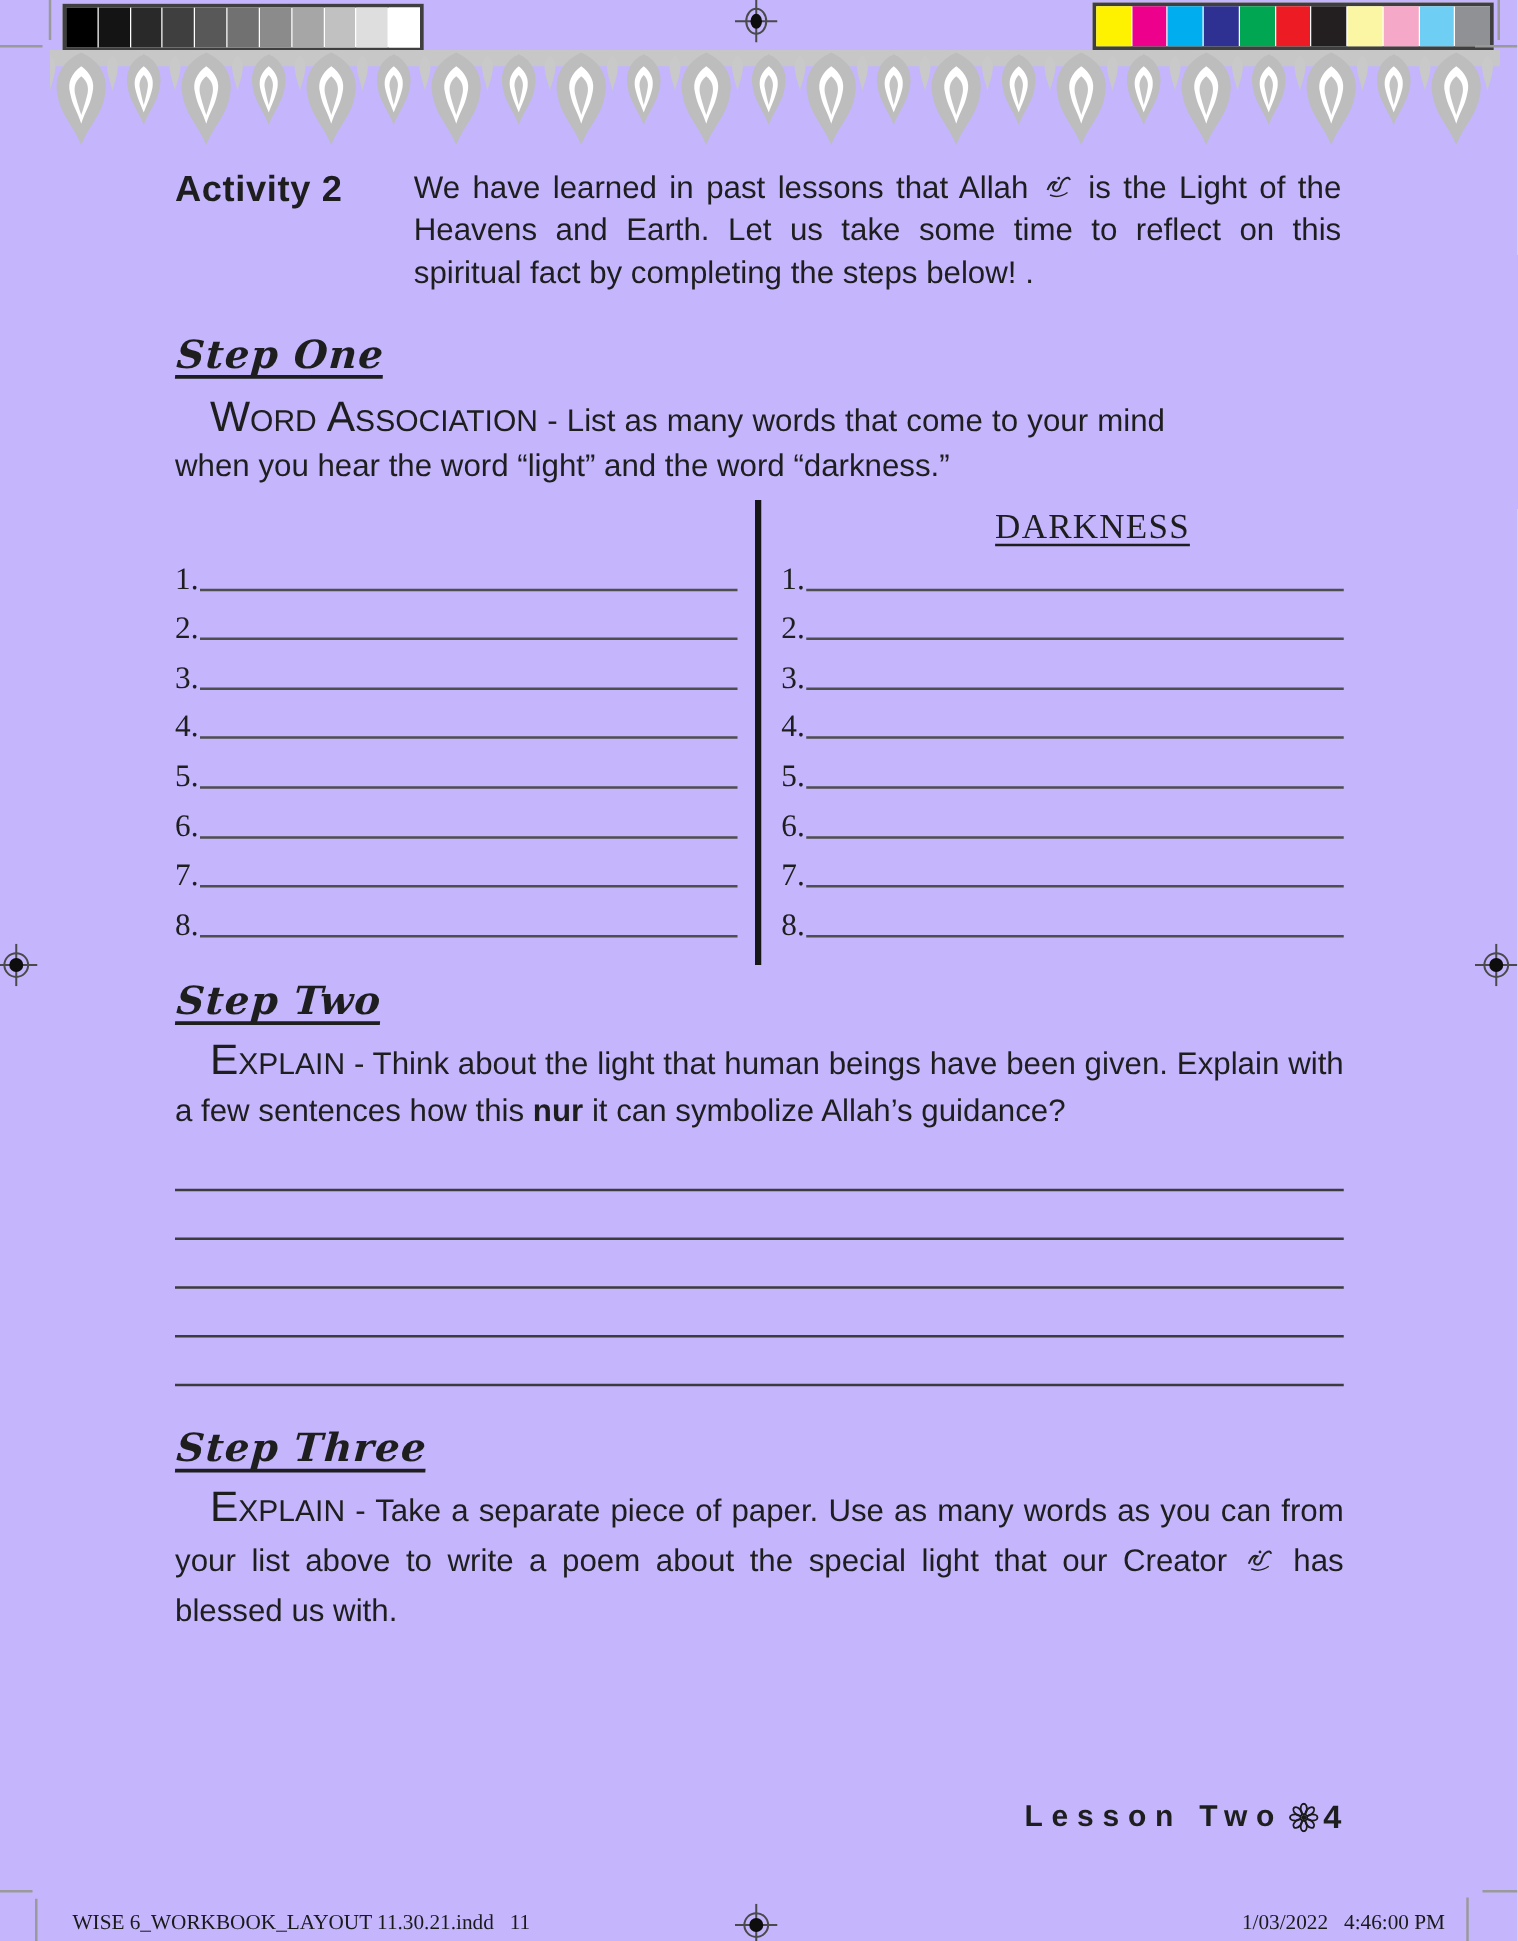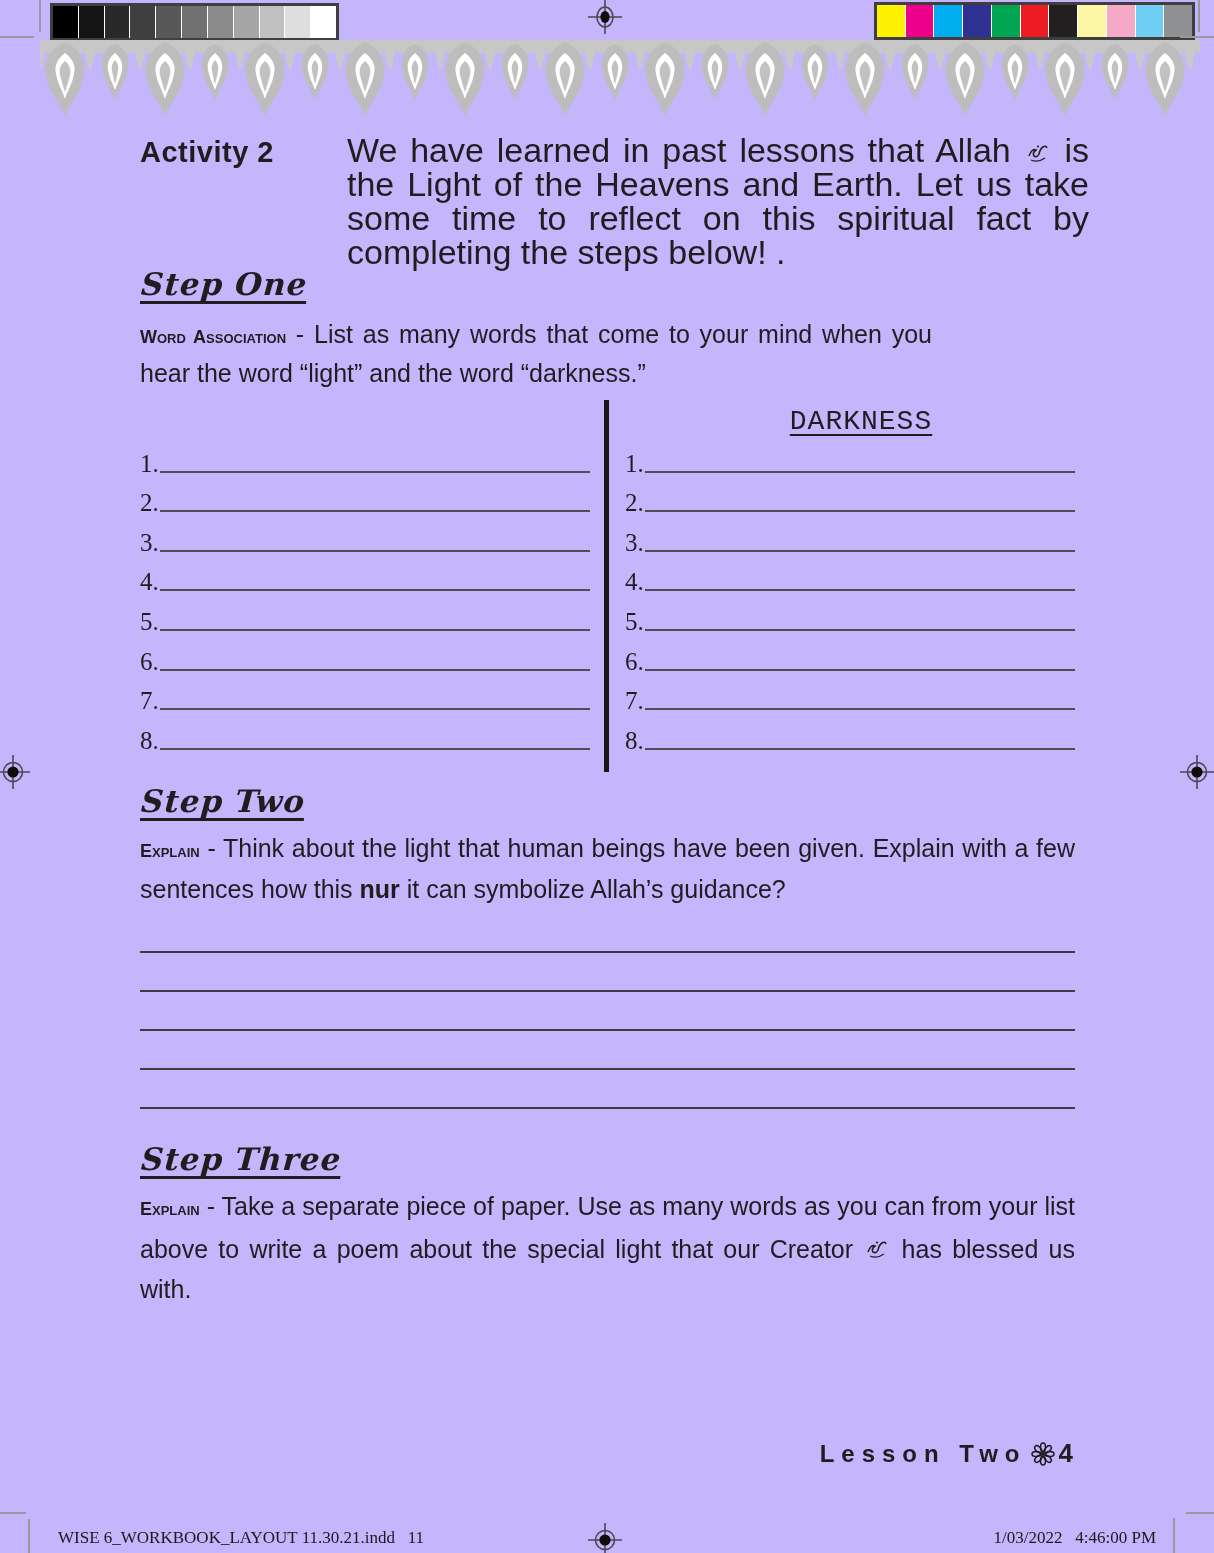--- a/index.html
+++ b/index.html
@@ -12,37 +12,37 @@
   .graybar{left:50px;top:3px;width:289px;height:38px;}
   .colorbar{left:874px;top:2px;width:321px;height:38px;}
   .cropline{position:absolute;background:#9a9a9a;}
   .regmark{position:absolute;width:34px;height:34px;}
 
   
   .ornament{position:absolute;left:40px;top:40px;}
 
   
   .activity-label{position:absolute;left:140px;top:136px;font-size:29px;font-weight:bold;letter-spacing:.5px;}
-  .activity-par{position:absolute;left:347px;top:133px;width:742px;font-size:34px;line-height:34px;text-align:justify;}
+  .activity-par{position:absolute;left:331px;top:133px;width:742px;font-size:25px;line-height:34px;text-align:justify;}
   .step-head{position:absolute;left:140px;font-family:"DejaVu Serif",serif;font-style:italic;font-weight:bold;
              font-size:31px;letter-spacing:1px;text-decoration:underline;text-decoration-thickness:2.5px;
              text-underline-offset:6px;transform:skewX(-4deg);transform-origin:left bottom;}
-  .lead{font-weight:bold;font-variant:small-caps;font-size:18px;}
+  .lead{font-weight:normal;font-variant:small-caps;font-size:34px;margin-left:28px;}
   .par{position:absolute;left:140px;text-align:justify;font-size:25px;}
   .wa-par{top:316px;width:792px;line-height:36px;}
   .reflect-par{top:829px;width:935px;line-height:38px;}
   .express-par{top:1186px;width:935px;line-height:40px;}
   .bold{font-weight:bold;}
   .honorific{display:inline-block;vertical-align:baseline;margin:0 2px;}
 
   
   .col-head{position:absolute;top:406px;font-family:"Liberation Serif",serif;font-size:28px;letter-spacing:1px;
             text-decoration:underline;text-decoration-thickness:2px;text-underline-offset:5px;text-align:center;}
   .head-light{left:140px;width:450px;}
-  .head-dark{left:636px;width:450px;font-family:Liberation Mono, monospace;}
+  .head-dark{left:649px;width:450px;}
   .divider{position:absolute;left:604px;top:400px;width:5px;height:372px;background:#161616;}
   .rows{position:absolute;top:440px;width:450px;}
   .rows-light{left:140px;}
   .rows-dark{left:625px;}
   .trow{display:flex;align-items:flex-end;height:39.6px;}
   .trow .num{font-family:"Liberation Serif",serif;font-size:25px;line-height:1;padding-bottom:4px;}
   .trow .blank{flex:1;border-bottom:2px solid #4e4e4e;margin-bottom:7px;margin-left:1px;}
 
   
   .wlines{position:absolute;left:140px;top:951px;width:935px;}

